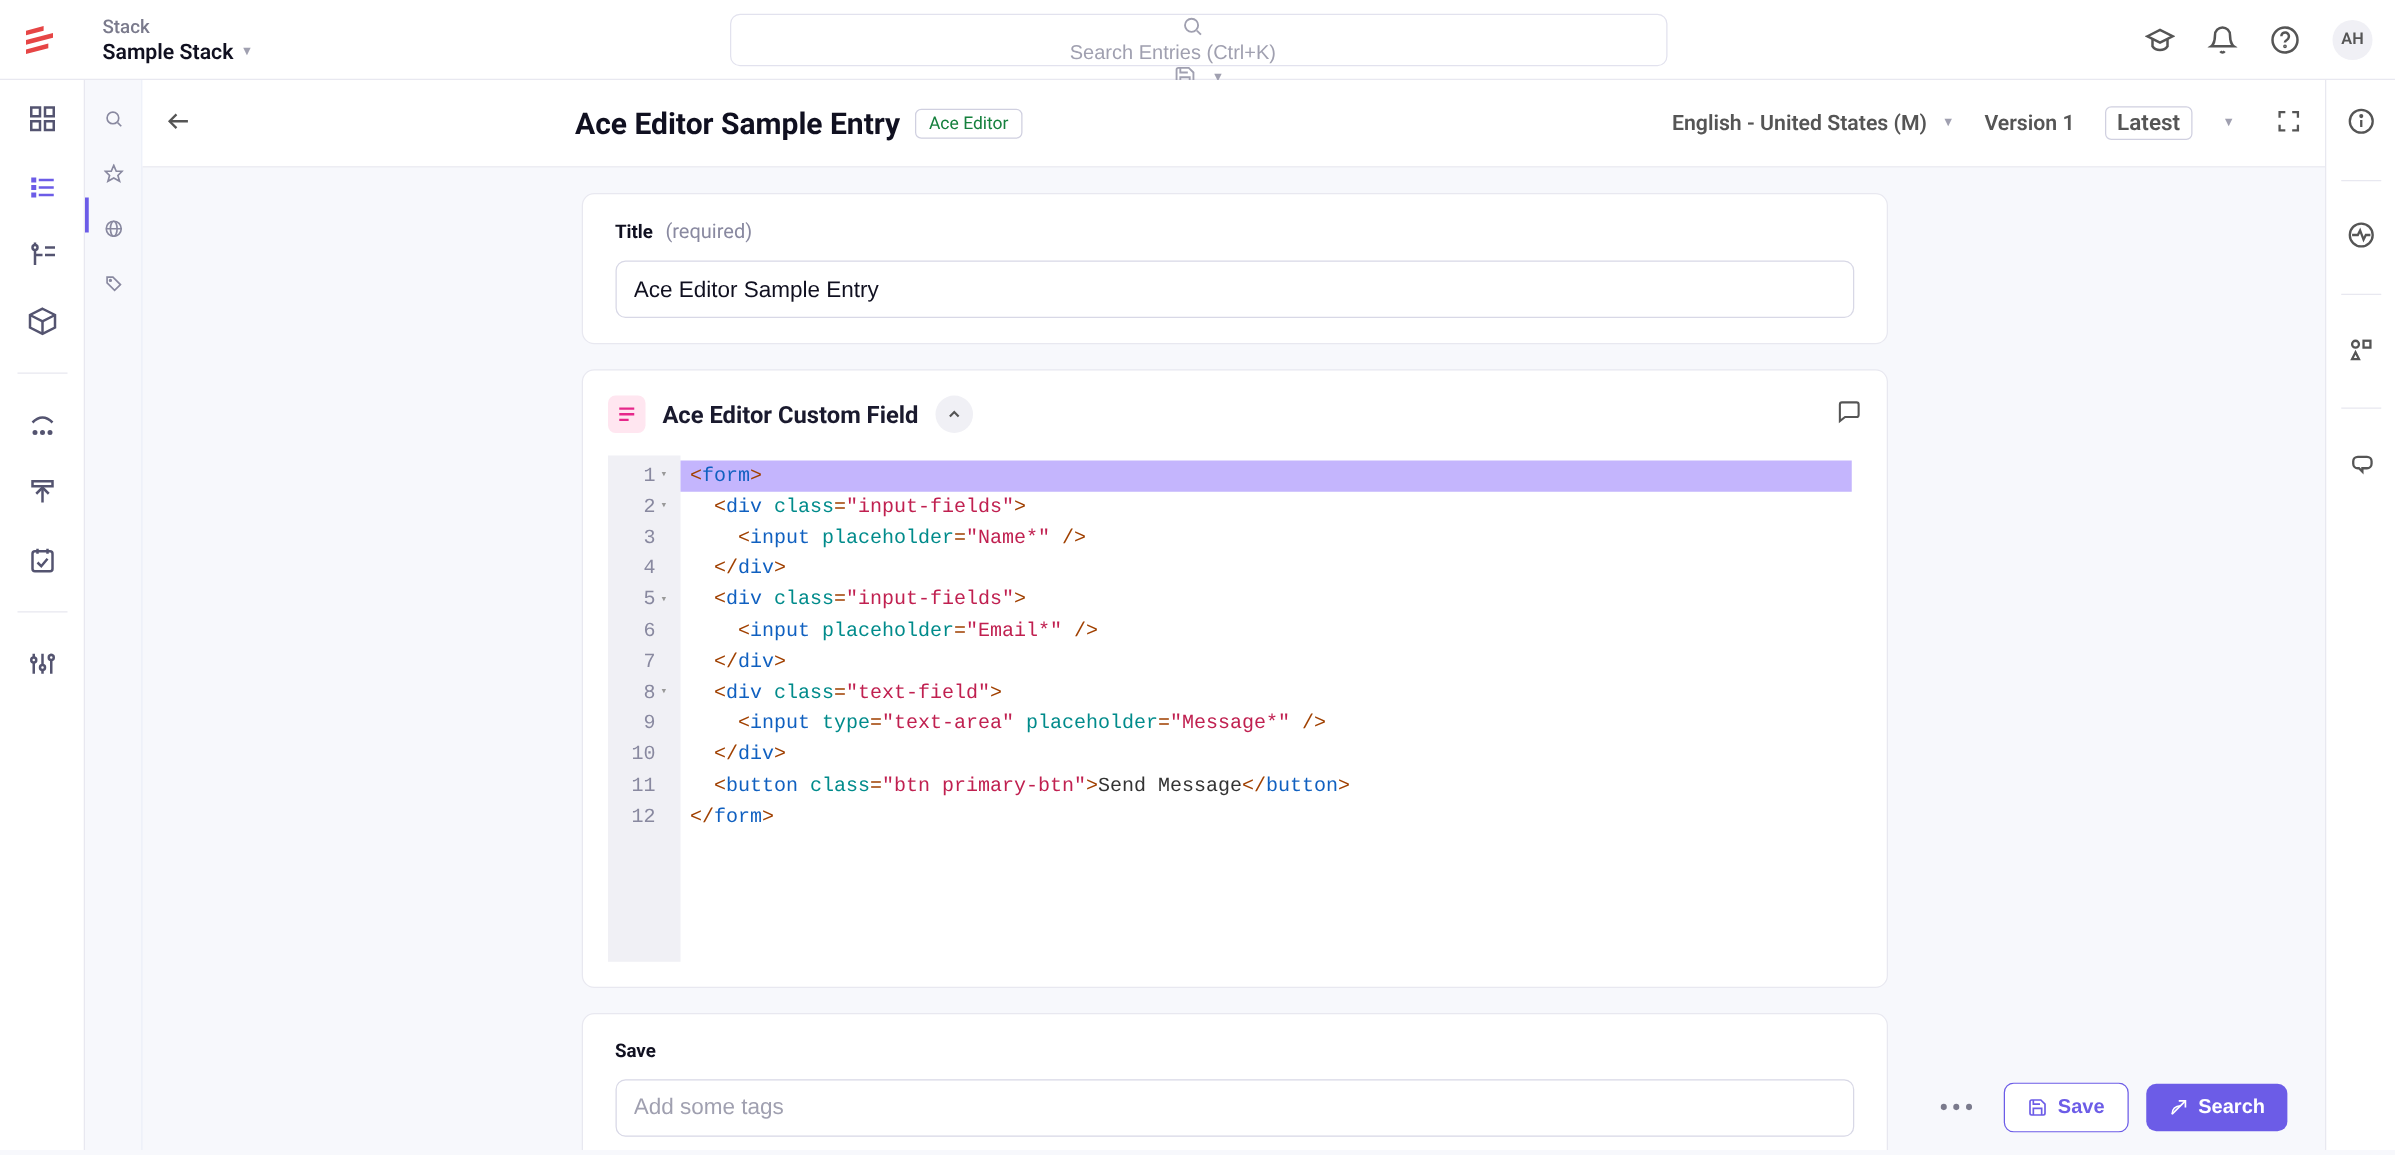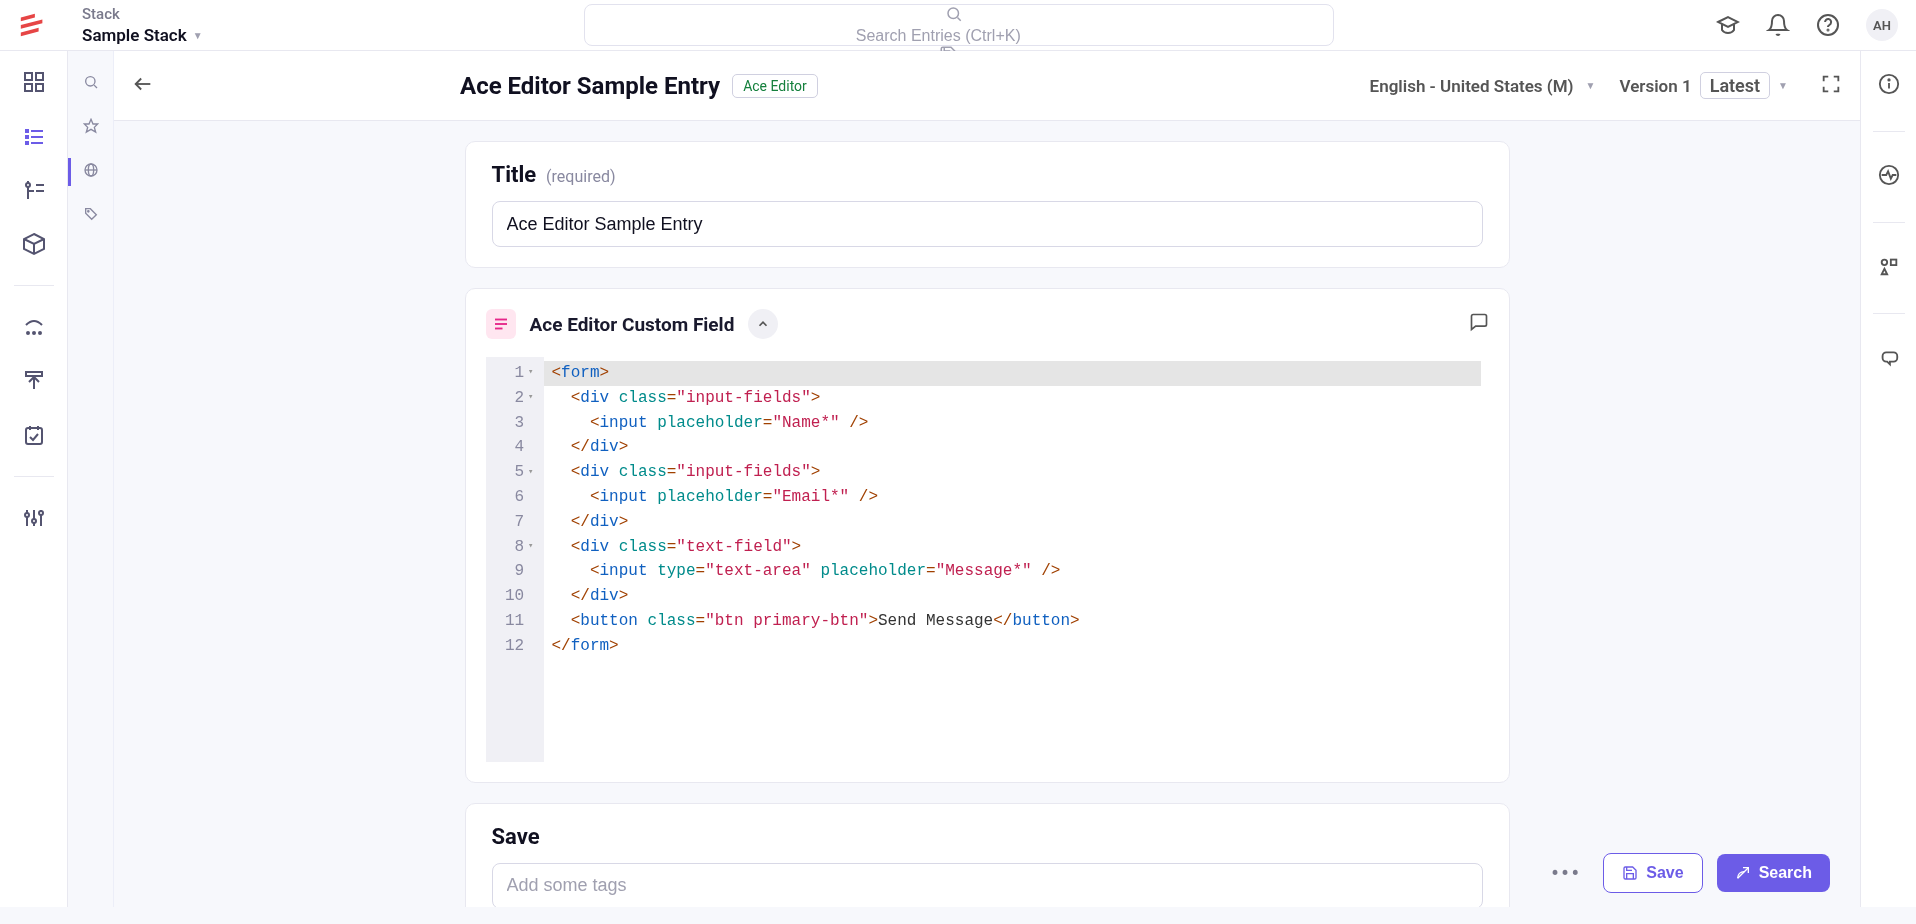--- a/index.html
+++ b/index.html
@@ -1,19 +1,19 @@
 <!DOCTYPE html>
 <html><head>
 <meta charset="utf-8">
 <style>
 * { box-sizing: border-box; margin: 0; padding: 0; }
 body { font-family: -apple-system, BlinkMacSystemFont, "Segoe UI", Roboto, sans-serif; background: #f7f8fc; color: #1a1a2e; height: 924px; width: 1916px; overflow: hidden; }
 
 
-.topbar { height: 51px; background: #fff; border-bottom: 1px solid #e8e8f0; display: flex; align-items: center; padding: 0 18px; }
+.topbar { height: 64px; background: #fff; border-bottom: 1px solid #e8e8f0; display: flex; align-items: center; padding: 0 18px; }
 .logo { width: 30px; height: 30px; margin-right: 34px; }
 .logo svg path { fill: #e64545; }
 .stack-info { display: flex; flex-direction: column; font-size: 13px; }
 .stack-label { color: #7a7a8c; font-size: 15px; font-weight: 500; margin-bottom: 2px; }
 .stack-name { display: flex; align-items: center; color: #101020; font-weight: 600; font-size: 17px; }
 .stack-name .caret { margin-left: 6px; color: #a0a0b0; }
 
 .searchbar-wrap { flex: 1; display: flex; justify-content: center; }
 .searchbar { display: flex; align-items: center; border: 1px solid #e2e2ee; border-radius: 8px; height: 42px; width: 750px; padding: 0 14px; background: #fff; flex-direction: column; }
 .searchbar .sicon { color: #a0a0b0; margin-right: 10px; }
@@ -39,51 +39,51 @@
 
 .content-wrap { flex: 1; display: flex; flex-direction: column; position: relative; }
 
 
 .entry-header { height: 70px; background: #fff; border-bottom: 1px solid #e8e8f0; display: flex; align-items: center; padding: 0 18px; }
 .back-arrow { color: #555; margin-right: 16px; cursor: pointer; }
 .entry-title { font-size: 24px; font-weight: 700; color: #101020; margin-left: 290px; }
 .entry-type-pill { border: 1px solid #d0d0e0; border-radius: 5px; padding: 3px 10px; font-size: 14px; color: #15803d; margin-left: 12px; }
 .entry-header-right { margin-left: auto; display: flex; align-items: center; gap: 24px; }
 .locale-sel { display: flex; align-items: center; color: #555; font-size: 17px; font-weight: 600; gap: 12px; cursor: pointer; }
-.version-sel { display: flex; align-items: center; color: #555; font-size: 17px; font-weight: 600; gap: 8px; }
+.version-sel { display: flex; align-items: center; color: #555; font-size: 17px; font-weight: 600; gap: 24px; }
 .latest-pill { border: 1px solid #d0d0e0; border-radius: 5px; padding: 2px 9px; font-size: 18px; color: #555; }
 .expand-icon { color: #555; cursor: pointer; margin-left: 8px; }
 
 
 .scroll-body { flex: 1; overflow-y: scroll; padding: 20px 0 80px 0; display: flex; justify-content: center; position: relative; }
 .form-col { width: 1045px; display: flex; flex-direction: column; gap: 20px; }
 
 .card { background: #fff; border: 1px solid #e8e8f0; border-radius: 10px; padding: 20px 26px; }
 .field-label-row { display: flex; align-items: baseline; gap: 10px; margin-bottom: 14px; }
-.field-label { font-weight: 700; font-size: 22px; color: #101020; }
+.field-label { font-weight: 700; font-size: 15px; color: #101020; }
 .field-req { color: #8989a0; font-size: 16px; }
 .text-input { width: 100%; height: 46px; border: 1px solid #d8d8e6; border-radius: 8px; padding: 0 14px; font-size: 18px; color: #101020; outline: none; }
 .text-input::placeholder { color: #a0a0b0; }
 
 
 .cf-header { display: flex; align-items: center; gap: 14px; padding: 0 0 18px 0; }
 .cf-icon { width: 30px; height: 30px; border-radius: 6px; background: #ffe6f0; display: flex; align-items: center; justify-content: center; color: #e6278a; }
 .cf-title { font-weight: 700; font-size: 19px; }
 .collapse-btn { width: 30px; height: 30px; border-radius: 50%; background: #f0f0f5; display:flex; align-items:center; justify-content:center; color:#555; cursor:pointer; }
 .cf-comment { margin-left: auto; color: #555; }
 .card.cf { padding: 20px 20px; }
 
 
 .editor { display: flex; font-family: "SFMono-Regular", Consolas, "Courier New", monospace; font-size: 16px; border-top: 0; }
 .gutter { background: #f0f0f5; color: #8989a0; text-align: right; padding: 4px 10px 4px 10px; user-select: none; min-width: 58px; line-height: 1.55; }
 .gutter .ln { display: flex; justify-content: flex-end; align-items: center; gap: 4px; height: 1.55em; }
 .gutter .fold { font-size: 9px; color: #999; }
 .code { padding: 4px 8px; flex: 1; line-height: 1.55; white-space: pre; }
 .code .row { height: 1.55em; }
-.code .row.hl { background: #e5e5e5; margin-left: -8px; padding-left: 8px; }
+.code .row.hl { background: #c4b5fd; margin-left: -8px; padding-left: 8px; }
 .tag { color: #1060c0; }
 .attr { color: #008b8b; }
 .str { color: #c02050; }
 .pun { color: #a04000; }
 .txt { color: #333; }
 
 
 .action-bar { position: absolute; bottom: 14px; right: 30px; display: flex; align-items: center; gap: 14px; }
 .more-btn { color: #7a7a8c; font-size: 24px; letter-spacing: 2px; cursor: pointer; padding: 0 8px; }
 .btn { display: flex; align-items: center; gap: 8px; border-radius: 8px; padding: 10px 18px; font-weight: 600; font-size: 16px; cursor: pointer; border: none; }

